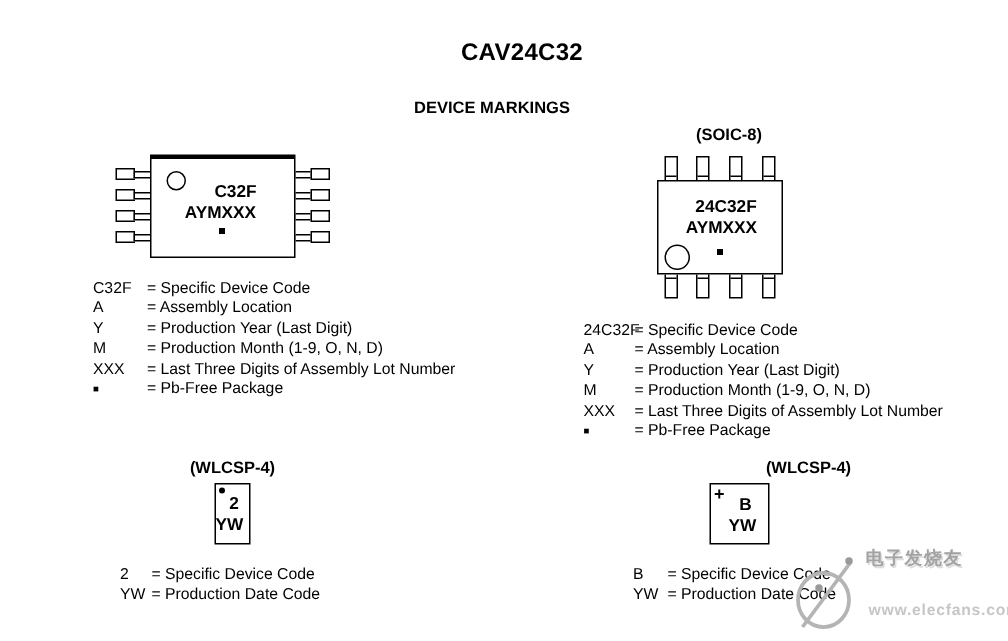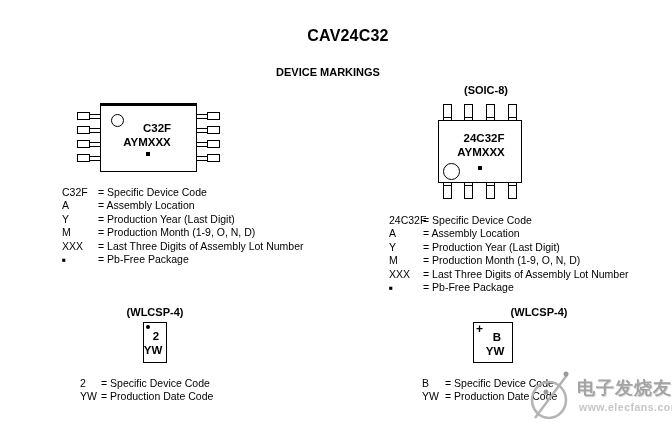--- a/index.html
+++ b/index.html
@@ -74,21 +74,21 @@
   .soic-legend .lkey{width:34px;}
   .w5-legend{left:80px;top:377px;}
   .w5-legend .lkey{width:21px;}
   .w4-legend{left:422px;top:377px;}
   .w4-legend .lkey{width:23px;}
   .sqkey{font-size:6.5px;line-height:13.4px;}
 
   
   .wm{z-index:5;pointer-events:none;}
   .wm-cn{
-    left:577px;top:376px;font-size:18px;font-weight:bold;
+    left:577px;top:364px;font-size:12px;font-weight:bold;
     color:#a3a3a3;letter-spacing:1px;white-space:nowrap;
     text-shadow:1px 1px 0 #dedede;
   }
   .wm-url{
     left:579px;top:401px;font-size:10.5px;font-weight:bold;
     color:#c6c6c6;letter-spacing:.5px;white-space:nowrap;
   }
 </style>
 </head>
 <body>

